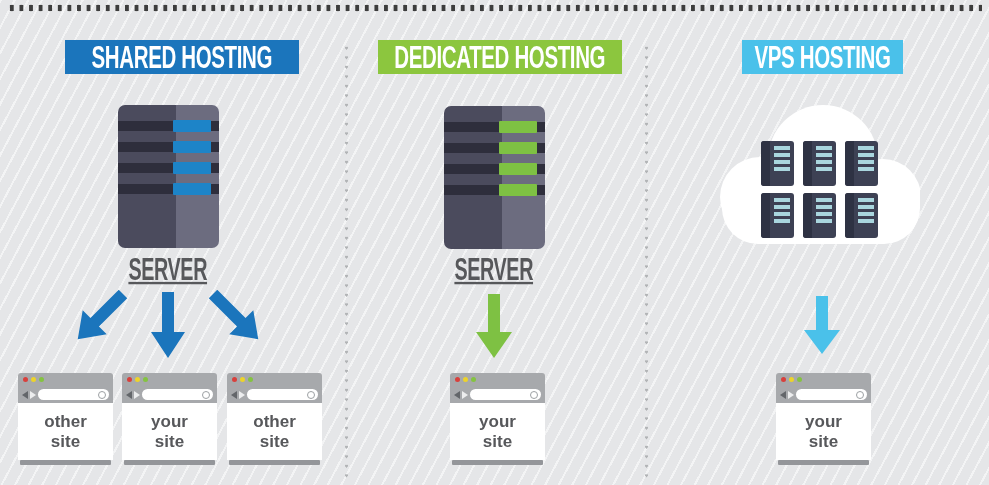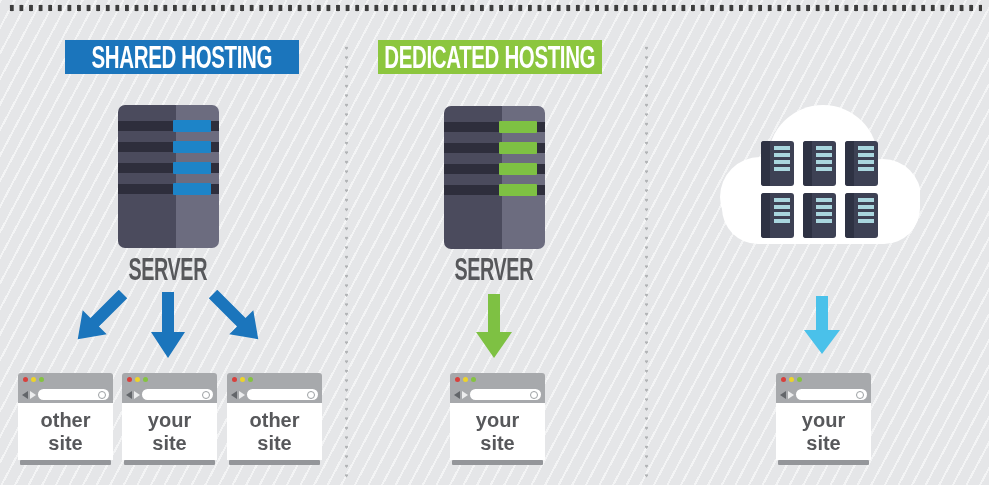--- a/index.html
+++ b/index.html
@@ -24,21 +24,21 @@
     background-size:5px 9.5px;background-repeat:repeat-y;
   }
   .vdiv-1{left:344px;} .vdiv-2{left:644px;}
 
   
   .banner{
     position:absolute;top:40px;height:34px;display:flex;align-items:center;justify-content:center;
     color:#fff;font-weight:bold;font-size:27px;
   }
   .banner-shared{left:65px;width:234px;background:#1b75bc;}
-  .banner-dedicated{left:378px;width:224px;background:#8cc63e;}
+  .banner-dedicated{left:378px;width:244px;background:#8cc63e;}
   .banner-vps{left:742px;width:161px;background:#4ac1ea;}
   .cond{display:inline-block;transform:scaleX(0.76) scaleY(1.18);white-space:nowrap;letter-spacing:-0.5px;}
 
   
   .server{
     position:absolute;width:101px;height:143px;border-radius:7px;overflow:hidden;
     background:linear-gradient(to right,#4b4b5d 0 57%,#6c6c7f 57% 100%);
   }
   .server-shared{left:118px;top:105px;}
   .server-dedicated{left:444px;top:106px;}
@@ -57,21 +57,21 @@
   .mini{position:relative;background:#3d4154;border-radius:3px;overflow:hidden;}
   .mini::before{content:"";position:absolute;left:0;top:0;bottom:0;width:9px;background:#2e3243;}
   .mini .bars{
     position:absolute;left:13px;right:4px;top:5px;height:27px;
     background:repeating-linear-gradient(to bottom,#a9d6de 0 4px,rgba(0,0,0,0) 4px 7px);
   }
 
   
   .srv-label{
     position:absolute;top:253px;height:32px;display:flex;align-items:center;justify-content:center;
-    color:#57585b;font-weight:bold;font-size:26px;
+    color:#57585b;font-weight:bold;font-size:26px;text-decoration:underline;
   }
   .lbl-shared{left:98px;width:140px;}
   .lbl-dedicated{left:424px;width:140px;}
   .lbl-vps{left:722px;width:200px;}
 
   .arrows{position:absolute;}
 
   
   .browser{position:absolute;top:373px;width:95px;}
   .w-top{
@@ -80,21 +80,21 @@
   }
   .wdot{width:5px;height:5px;border-radius:50%;}
   .w-nav{height:17px;background:#a7a9ac;display:flex;align-items:center;padding:0 4px;gap:2px;}
   .tri-back{width:0;height:0;border-top:4px solid transparent;border-bottom:4px solid transparent;border-right:6px solid #63666a;}
   .tri-fwd{width:0;height:0;border-top:4px solid transparent;border-bottom:4px solid transparent;border-left:6px solid #ecedee;}
   .addr{flex:1;height:11px;background:#fff;border-radius:6px;display:flex;align-items:center;justify-content:flex-end;padding-right:3px;}
   .reload{width:6px;height:6px;border:1.5px solid #9ca0a3;border-radius:50%;}
   .w-body{
     height:57px;background:#fff;display:flex;align-items:center;justify-content:center;
   }
-  .site-label{width:56px;text-align:center;font-weight:bold;font-size:20px;line-height:1.15;color:#57585b;}
+  .site-label{width:56px;text-align:center;font-weight:bold;font-size:17px;line-height:1.15;color:#57585b;}
   .w-base{height:5px;background:#94969a;margin:0 2px;border-radius:1px;}
 
   .b1{left:18px;} .b2{left:122px;} .b3{left:227px;}
   .b-ded{left:450px;} .b-vps{left:776px;}
 </style>
 </head>
 <body>
 
 <div class="canvas">
 
@@ -227,20 +227,23 @@
       <span class="addr">
           <span class="reload"></span>
         </span>
     </div>
     <div class="w-body">
       <span class="site-label">your site</span>
     </div>
     <div class="w-base"></div>
   </div>
 
+  <div class="banner banner-vps" style="background: rgb(74, 193, 234);">
+    <span class="cond">VPS HOSTING</span>
+  </div>
 
   <svg class="cloud-svg" viewBox="0 0 200 150">
     <circle cx="103" cy="58" r="55" fill="#ffffff"></circle>
     <circle cx="40" cy="95" r="40" fill="#ffffff"></circle>
     <circle cx="163" cy="95" r="38" fill="#ffffff"></circle>
     <rect x="2" y="70" width="198" height="72" rx="36" fill="#ffffff"></rect>
   </svg>
 
   <div class="mini-grid">
     <div class="mini">

